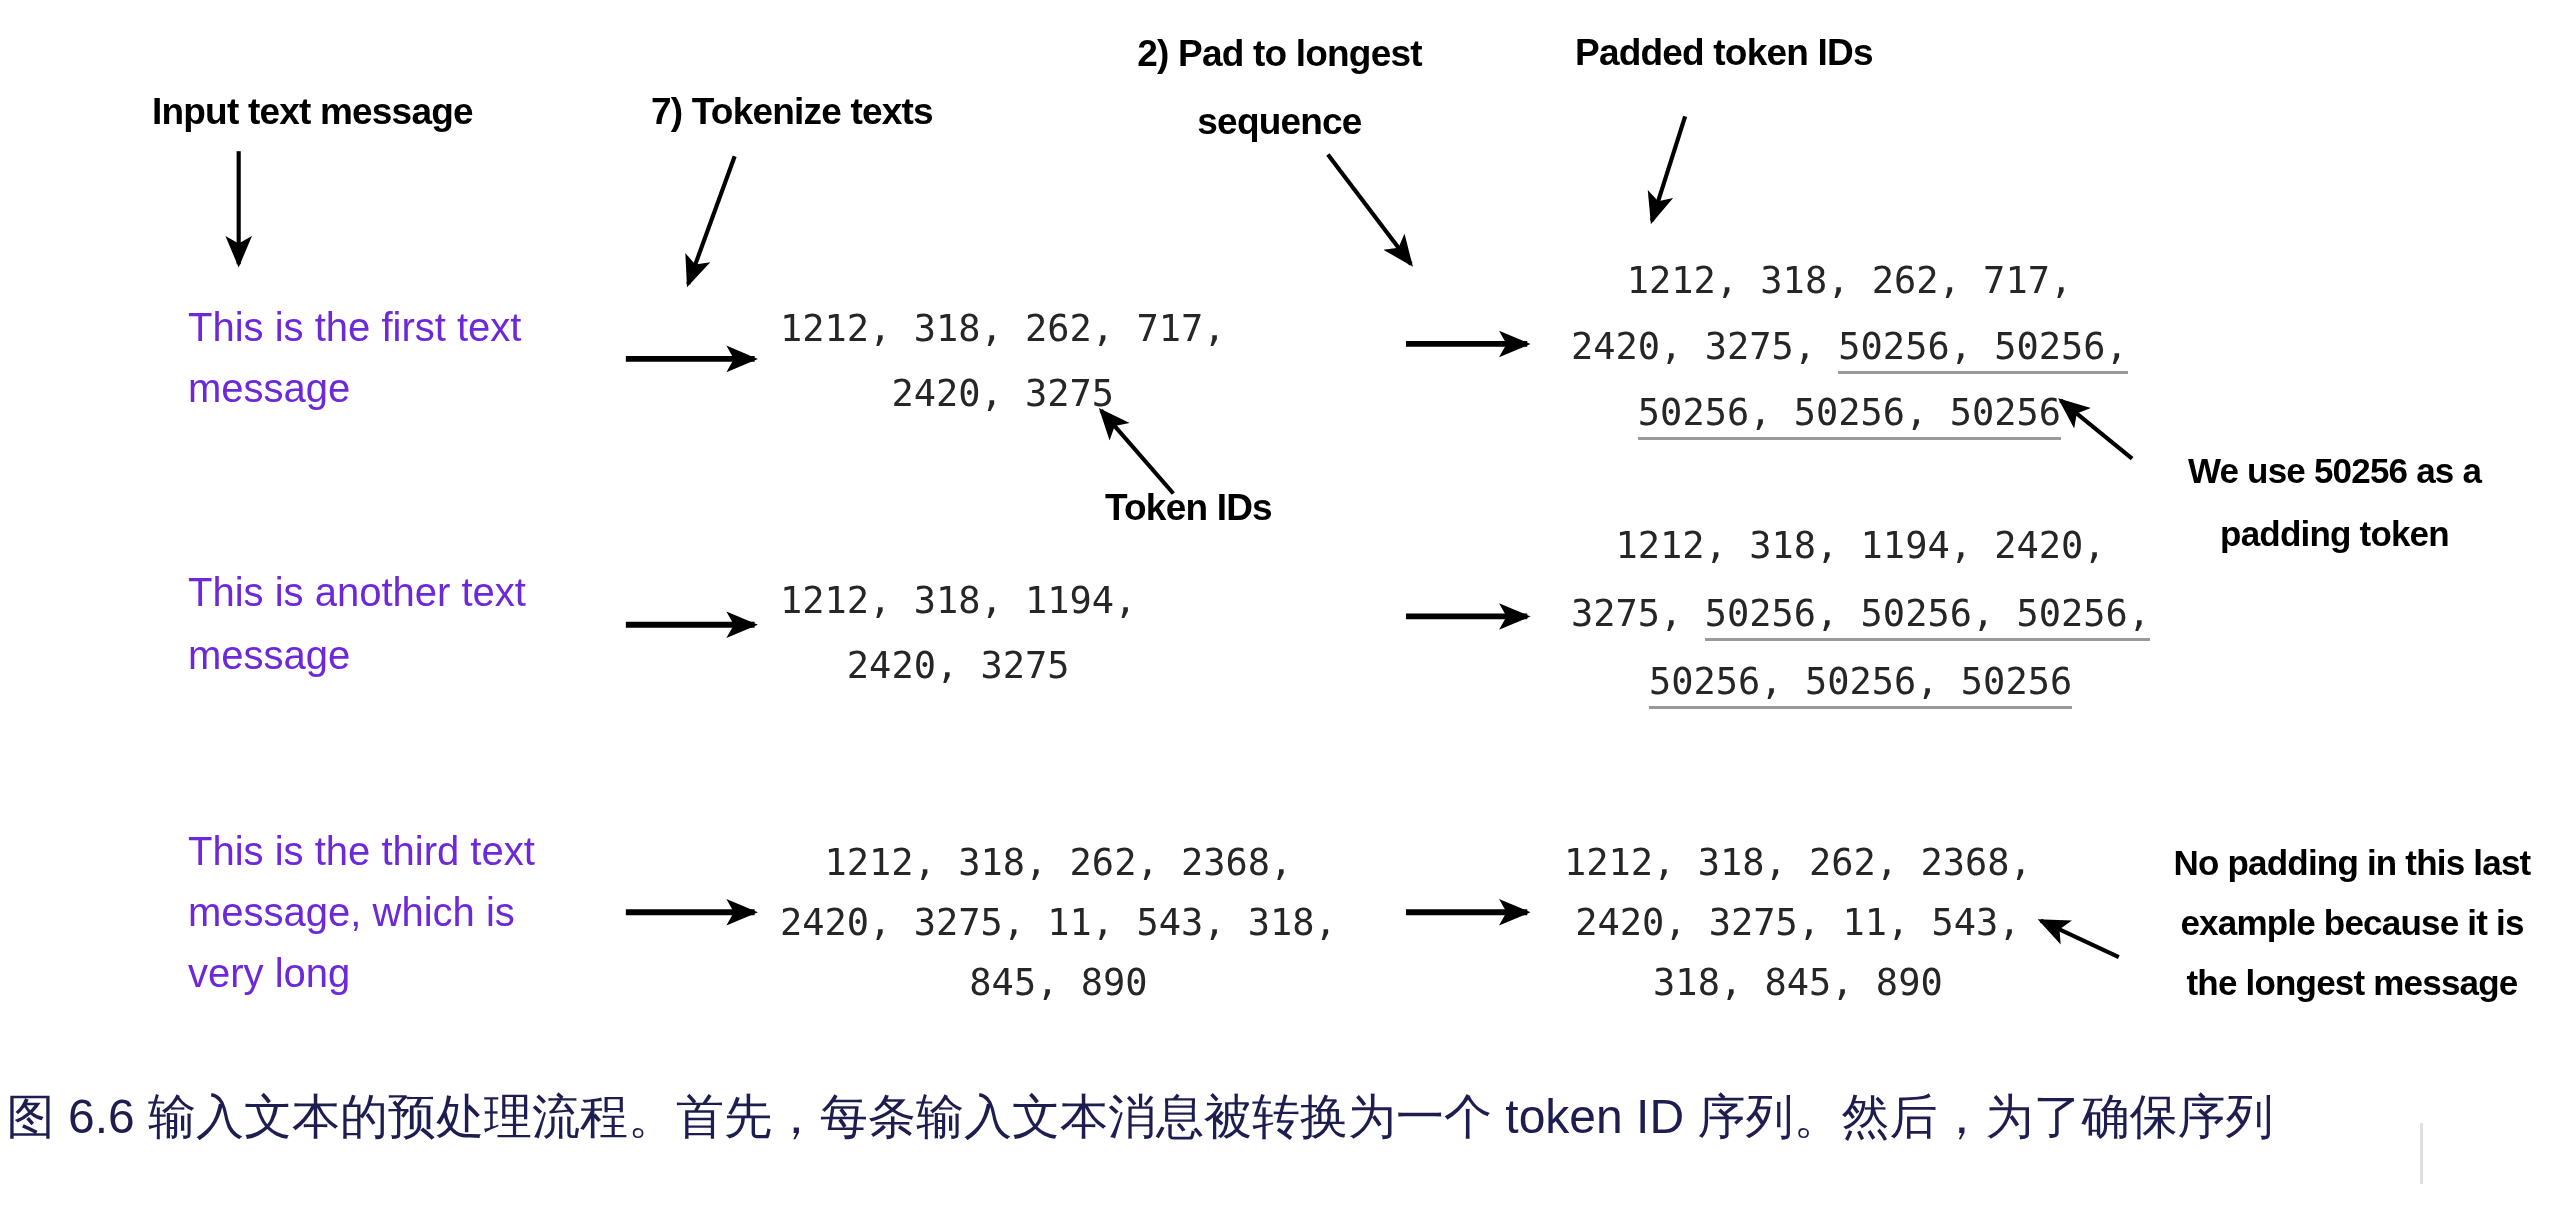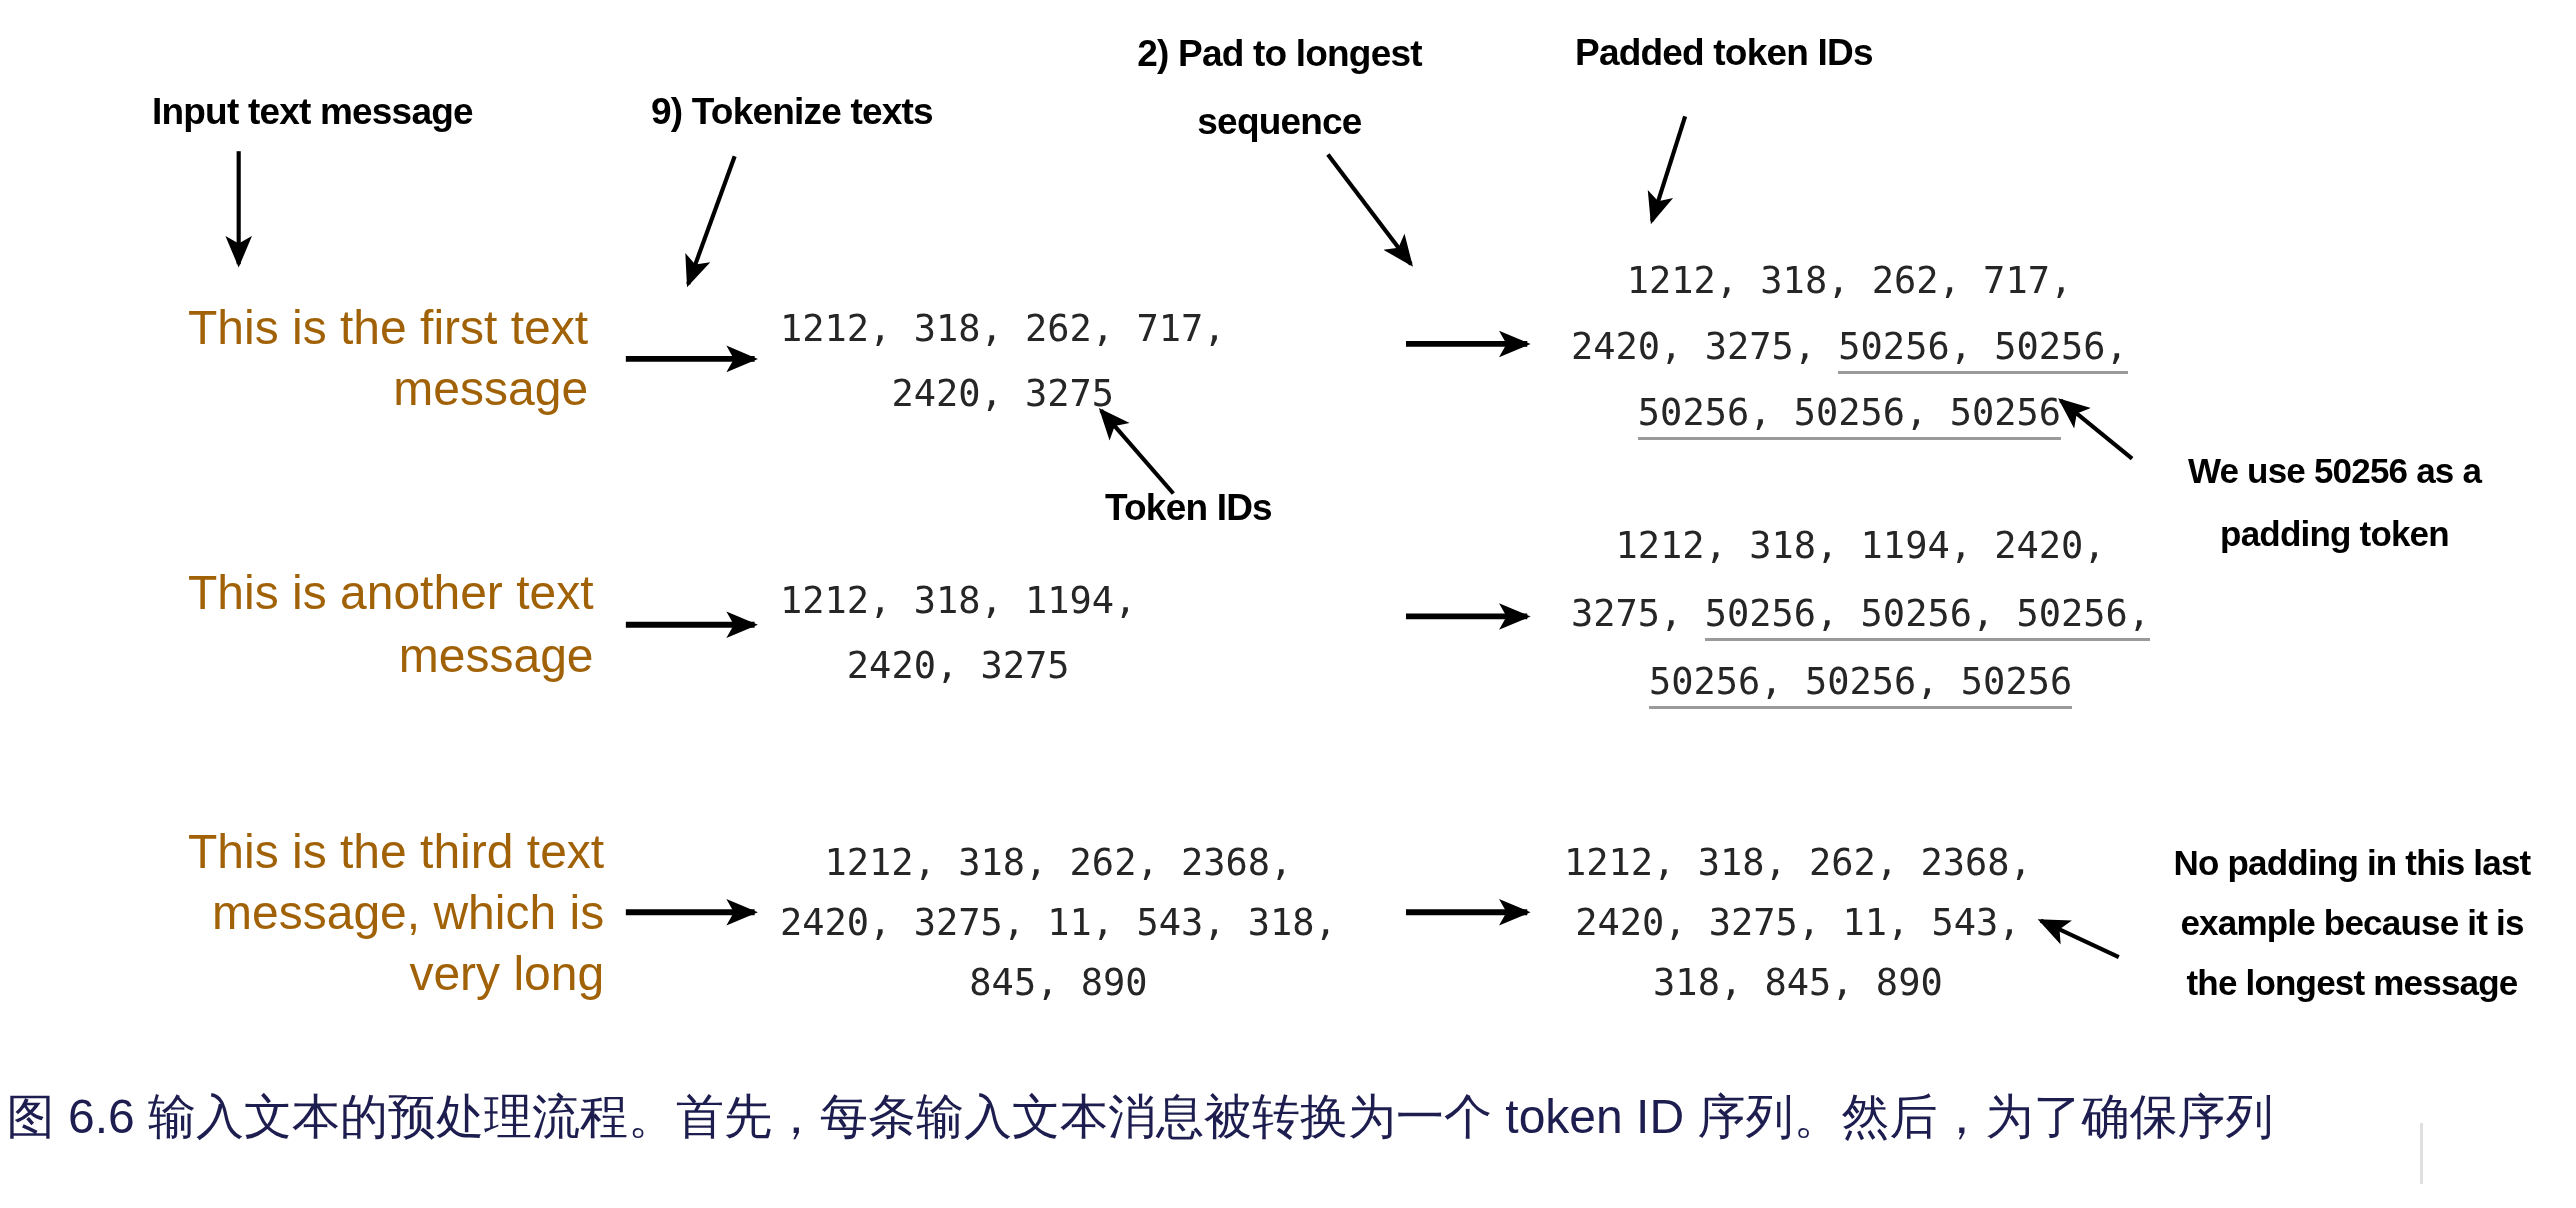--- a/index.html
+++ b/index.html
@@ -16,25 +16,24 @@
     font-family: "Liberation Sans", sans-serif;
     font-weight: bold;
     font-size: 37px;
     color: #000;
     letter-spacing: -0.8px;
     white-space: nowrap;
   }
   .hdr.center { text-align: center; line-height: 68px; }
   .msg {
     font-family: "Liberation Sans", sans-serif;
-    font-size: 48px;
-    color: #a16207;
+    font-size: 40px;
+    color: #6d28d9;
     line-height: 61px;
     white-space: nowrap;
-    text-align: right;
   }
   .mono {
     font-family: "DejaVu Sans Mono", "Liberation Mono", monospace;
     font-size: 37px;
     color: #262626;
   }
   .mono .mono-line { white-space: pre; text-align: center; }
   .lh78 .mono-line { line-height: 65px; }
   .lh80 .mono-line { line-height: 66px; }
   .lh82 .mono-line { line-height: 68px; }
@@ -82,21 +81,21 @@
     <line x1="2550" y1="1152" x2="2456" y2="1108" stroke="#000" stroke-width="5" marker-end="url(#ah)"></line>
     <line x1="753" y1="432" x2="908" y2="432" stroke="#000" stroke-width="7" marker-end="url(#ah)"></line>
     <line x1="1692" y1="414" x2="1838" y2="414" stroke="#000" stroke-width="7" marker-end="url(#ah)"></line>
     <line x1="753" y1="752" x2="908" y2="752" stroke="#000" stroke-width="7" marker-end="url(#ah)"></line>
     <line x1="1692" y1="742" x2="1838" y2="742" stroke="#000" stroke-width="7" marker-end="url(#ah)"></line>
     <line x1="753" y1="1098" x2="908" y2="1098" stroke="#000" stroke-width="7" marker-end="url(#ah)"></line>
     <line x1="1692" y1="1098" x2="1838" y2="1098" stroke="#000" stroke-width="7" marker-end="url(#ah)"></line>
   </svg>
 
   <div class="abs hdr" style="left:152px; top:91px;">Input text message</div>
-  <div class="abs hdr" style="left:651px; top:91px;">9) Tokenize texts</div>
+  <div class="abs hdr" style="left:651px; top:91px;">7) Tokenize texts</div>
   <div class="abs hdr center" style="left:1105px; top:20px; width:349px;">
     <div>2) Pad to longest</div>
     <div>sequence</div>
   </div>
   <div class="abs hdr" style="left:1575px; top:32px;">Padded token IDs</div>
 
   <div class="abs msg" style="left:188px; top:297px;">
     <div>This is the first text</div>
     <div>message</div>
   </div>

